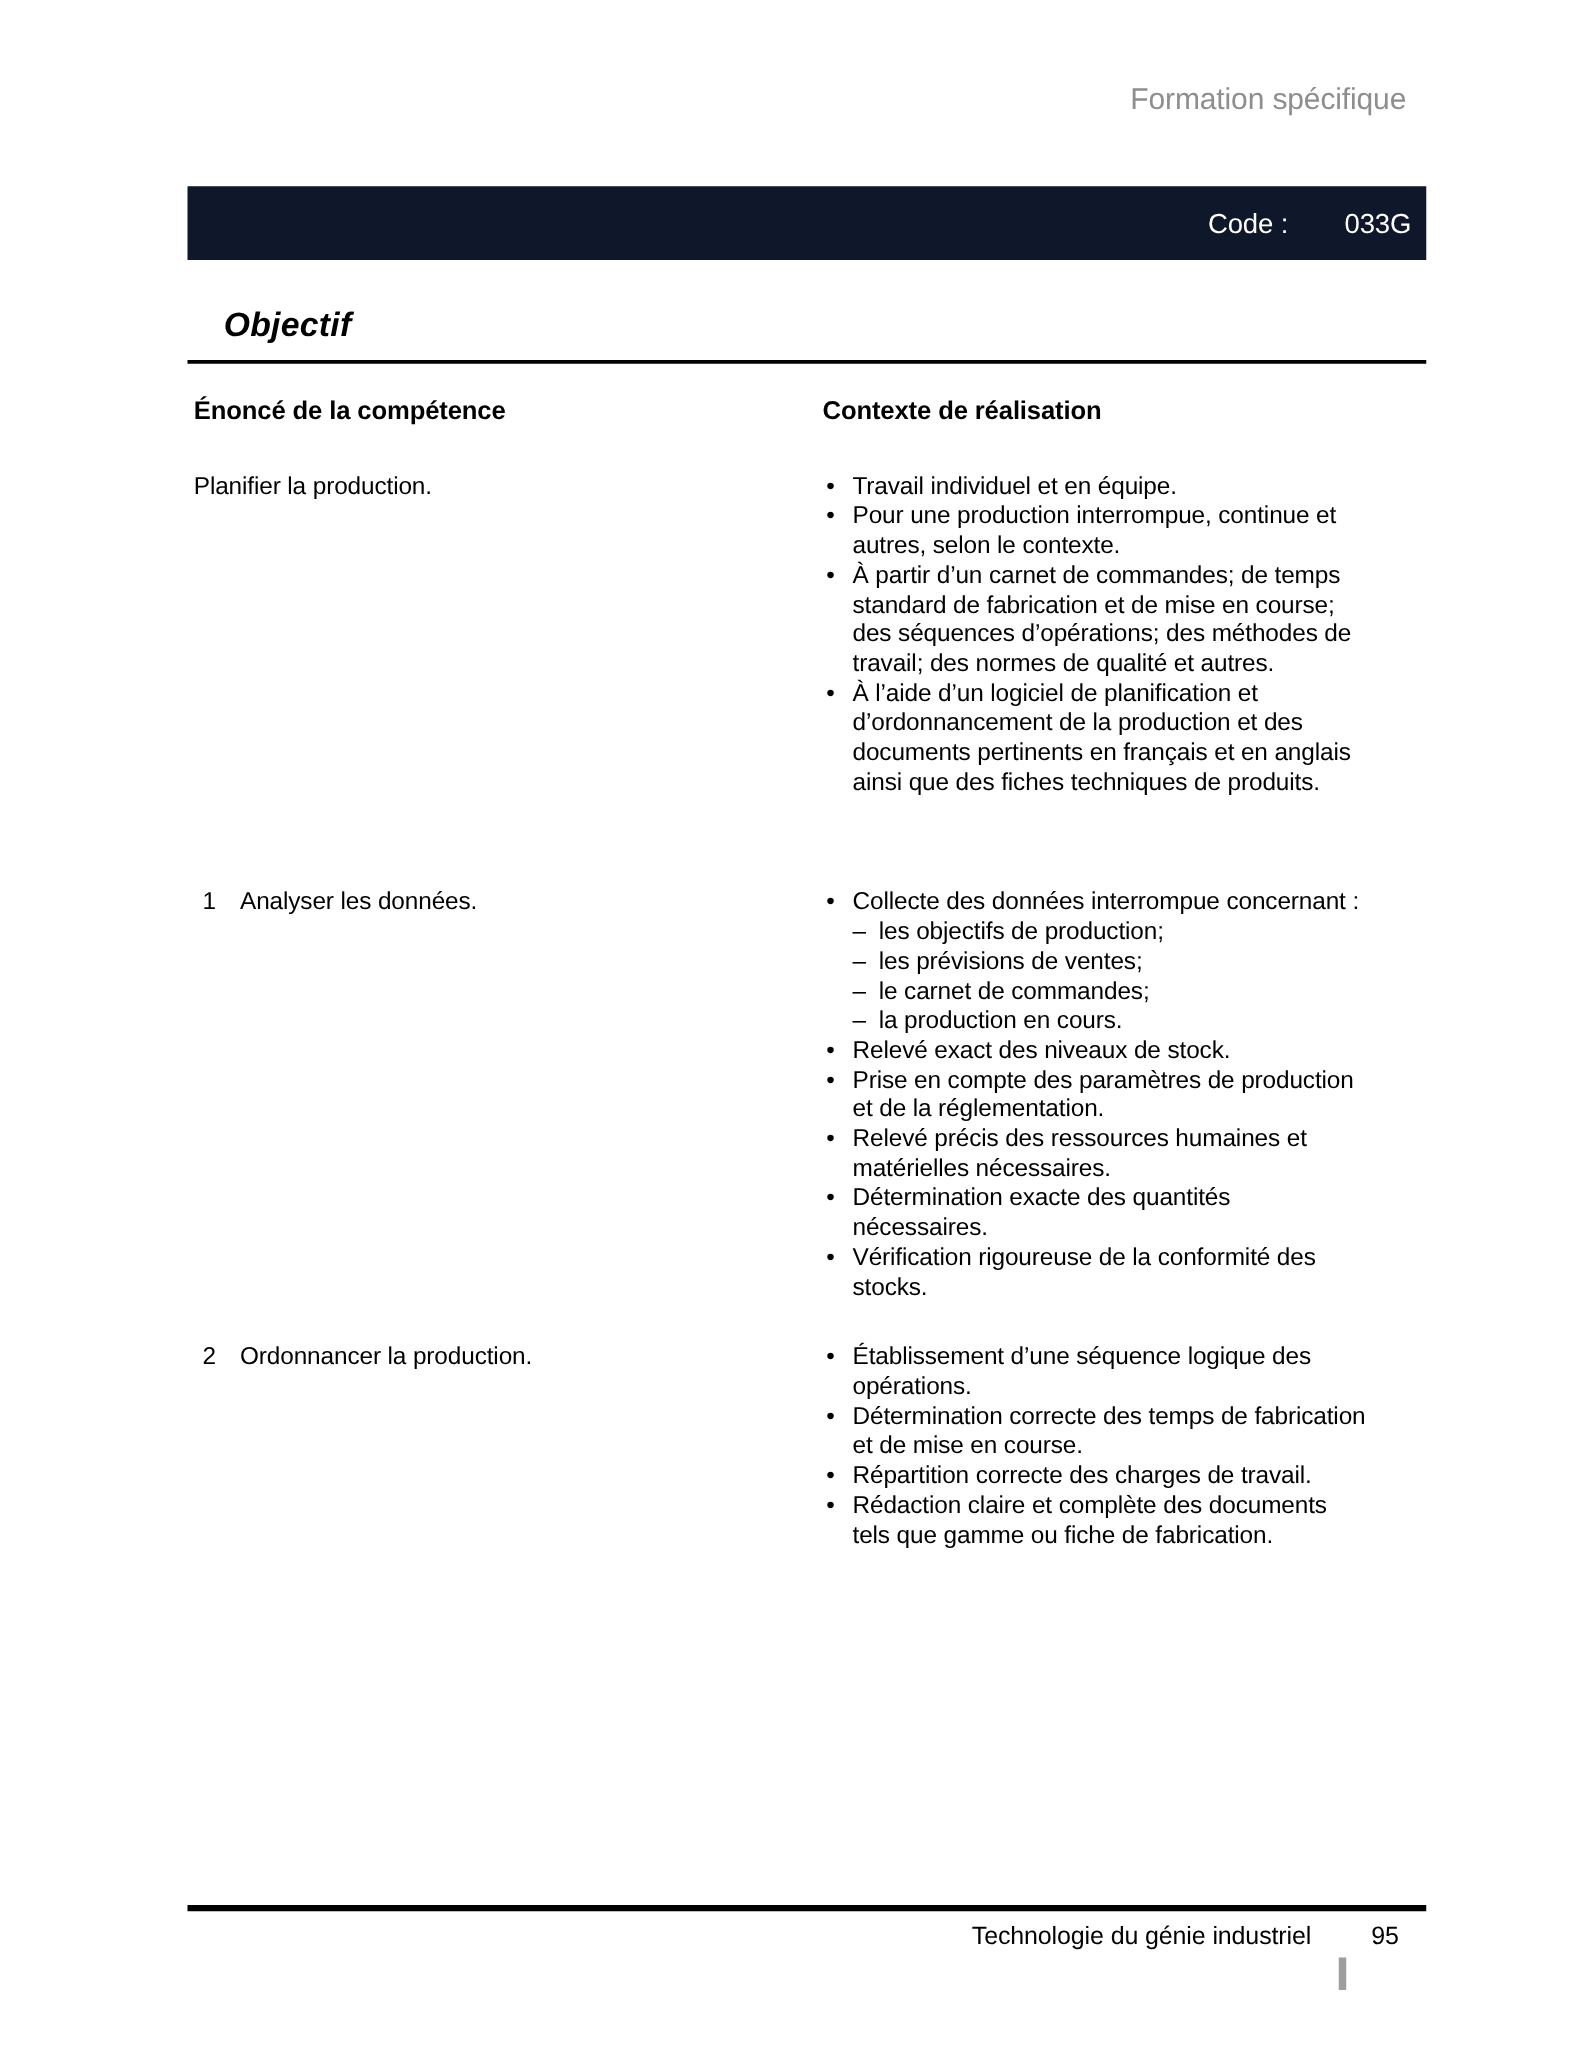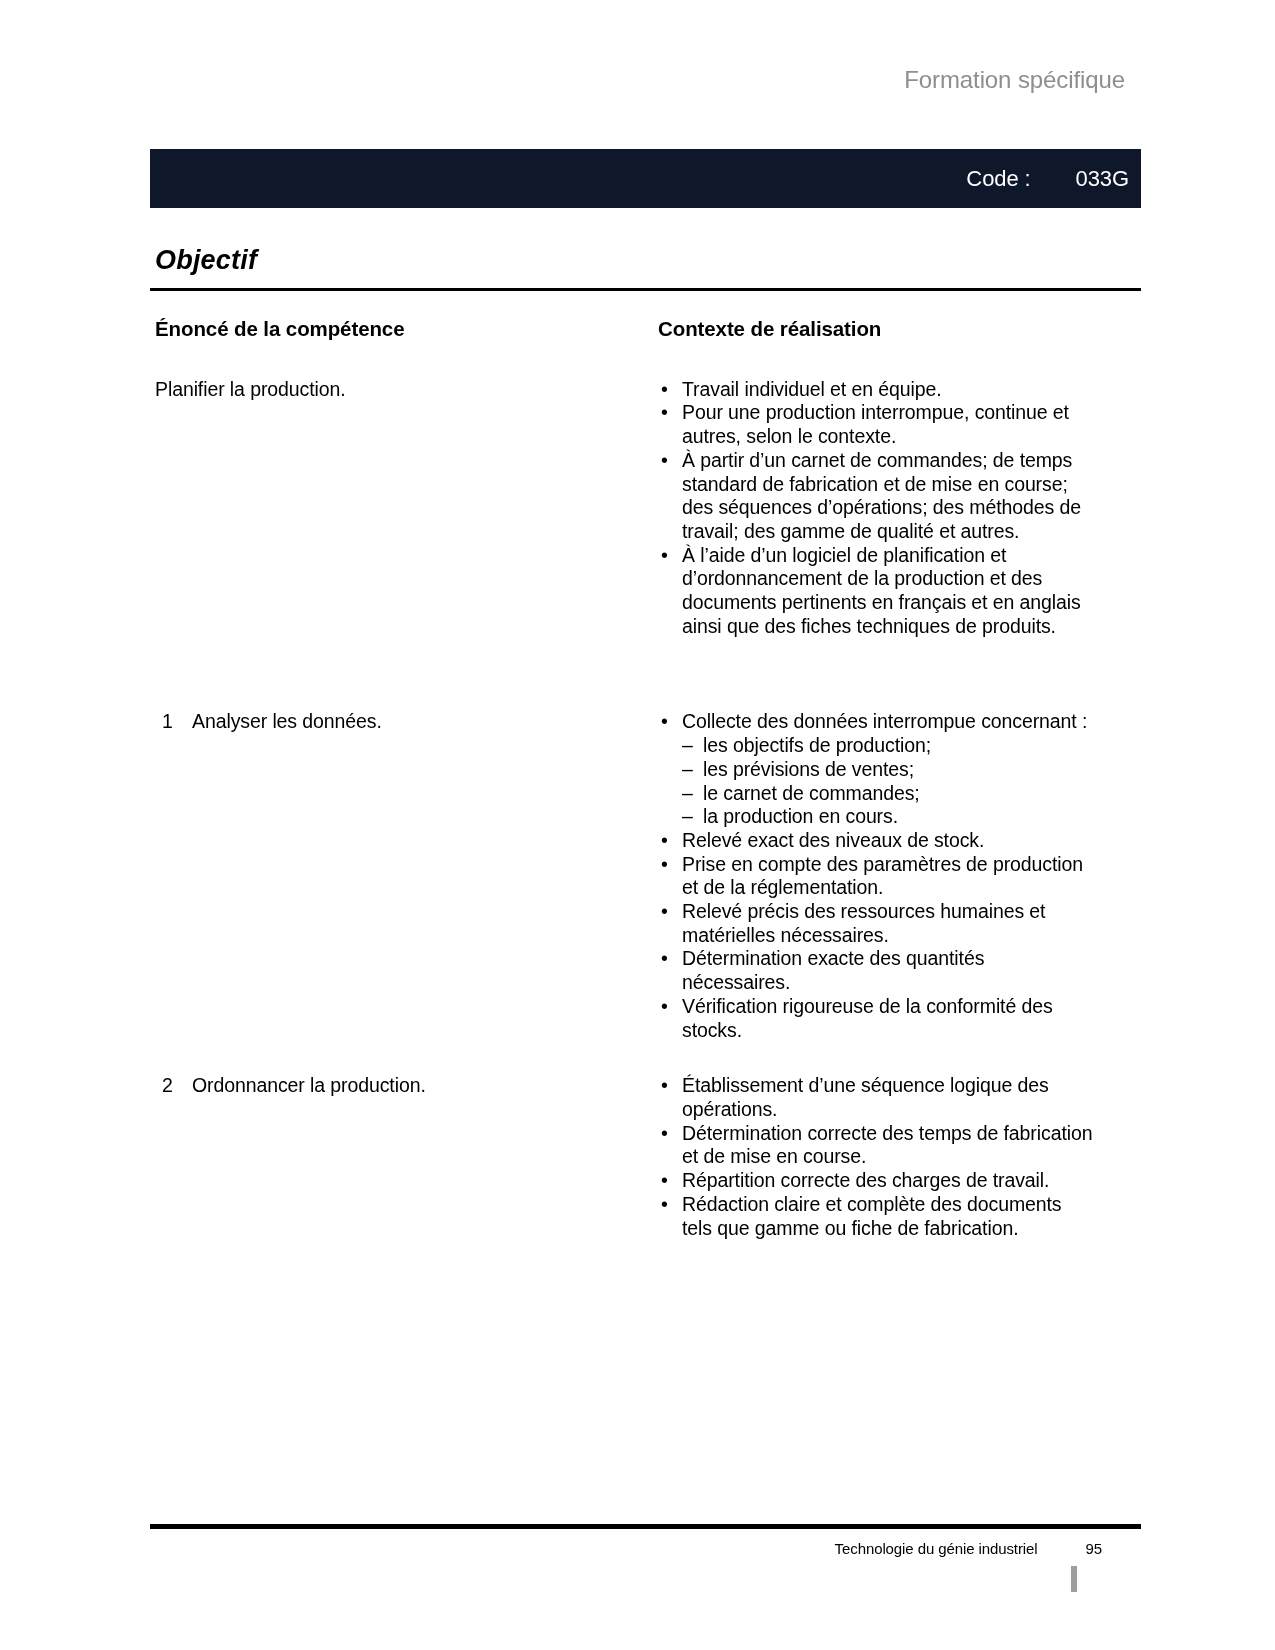--- a/index.html
+++ b/index.html
@@ -27,21 +27,21 @@
     display:flex; align-items:center; justify-content:flex-end;
     padding-right:12px; color:#fff; font-size:22px;
   }
   .code-bar .code-value { margin-left:45px; }
 
   
   .content { position:absolute; left:150px; top:244px; width:991px; font-size:19.5px; line-height:23.7px; }
   .grid2 { display:grid; grid-template-columns:498px 483px; column-gap:10px; }
 
   .title-row { border-bottom:3px solid #000; padding-bottom:12px; }
-  .title { font-size:27px; line-height:32px; font-weight:bold; font-style:italic; letter-spacing:0.2px; }
+  .title { font-size:27px; line-height:32px; font-weight:bold; font-style:italic; letter-spacing:0.2px;margin-left:24px; }
   .cell-left { padding-left:5px; }
 
   .row-competence { margin-top:26px; }
   h3.hdg { font-size:20.5px; line-height:23.7px; font-weight:bold; }
   .statement { margin-top:37px; }
 
   ul.bullets, ul.criteria { list-style:none; margin-top:37px; }
   ul.criteria { margin-top:0; }
   ul.bullets > li, ul.criteria > li { position:relative; padding-left:24px; }
   ul.bullets > li::before, ul.criteria > li::before {
@@ -57,22 +57,22 @@
   .head-cell { border-bottom:4px solid #000; }
 
   .item-row { margin-top:22px; }
   .item-row-2 { margin-top:32px; }
   .item-label { display:flex; }
   .item-label .num { display:inline-block; width:30px; margin-left:7px; flex:0 0 30px; }
 
   
   .footer-rule { position:absolute; left:150px; top:1524px; width:991px; height:5px; background:#000; }
   .footer {
-    position:absolute; top:1540px; right:173px;
-    font-size:15px; line-height:18px; display:flex; align-items:center;
+    position:absolute; top:1540px; right:156px;
+    font-size:20px; line-height:18px; display:flex; align-items:center;
   }
   .footer .pnum { margin-left:48px; }
   .edge-mark { position:absolute; left:1071px; top:1566px; width:6px; height:26px; background:#9e9e9e; }
 </style>
 </head>
 <body>
 
 <div class="page">
 
   <div class="top-label">Formation spécifique</div>
@@ -95,21 +95,21 @@
       </div>
       <div>
         <h3 class="hdg">Contexte de réalisation</h3>
         <ul class="bullets">
           <li><span class="txt">Travail individuel et en équipe.</span></li>
           <li><span class="txt">Pour une production interrompue, continue et
 autres, selon le contexte.</span></li>
           <li><span class="txt">À partir d’un carnet de commandes; de temps
 standard de fabrication et de mise en course;
 des séquences d’opérations; des méthodes de
-travail; des gamme de qualité et autres.</span></li>
+travail; des normes de qualité et autres.</span></li>
           <li><span class="txt">À l’aide d’un logiciel de planification et
 d’ordonnancement de la production et des
 documents pertinents en français et en anglais
 ainsi que des fiches techniques de produits.</span></li>
         </ul>
       </div>
     </div>
 
     <div class="head-row grid2">
     </div>

